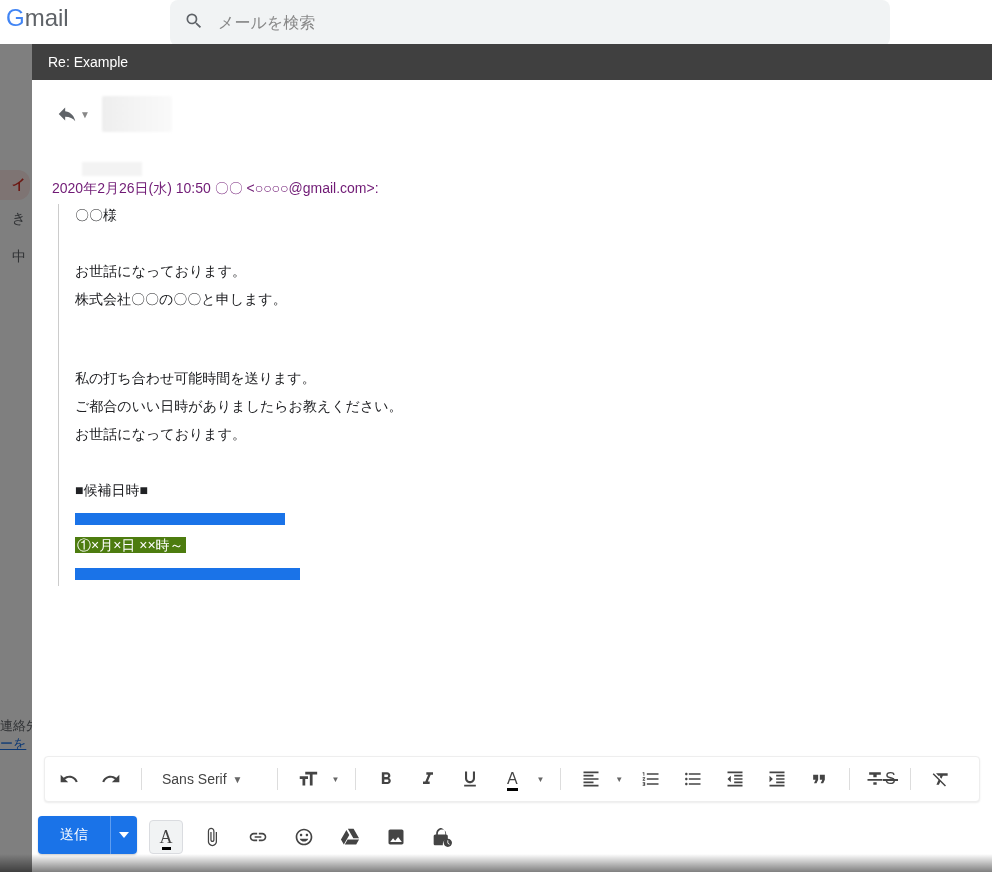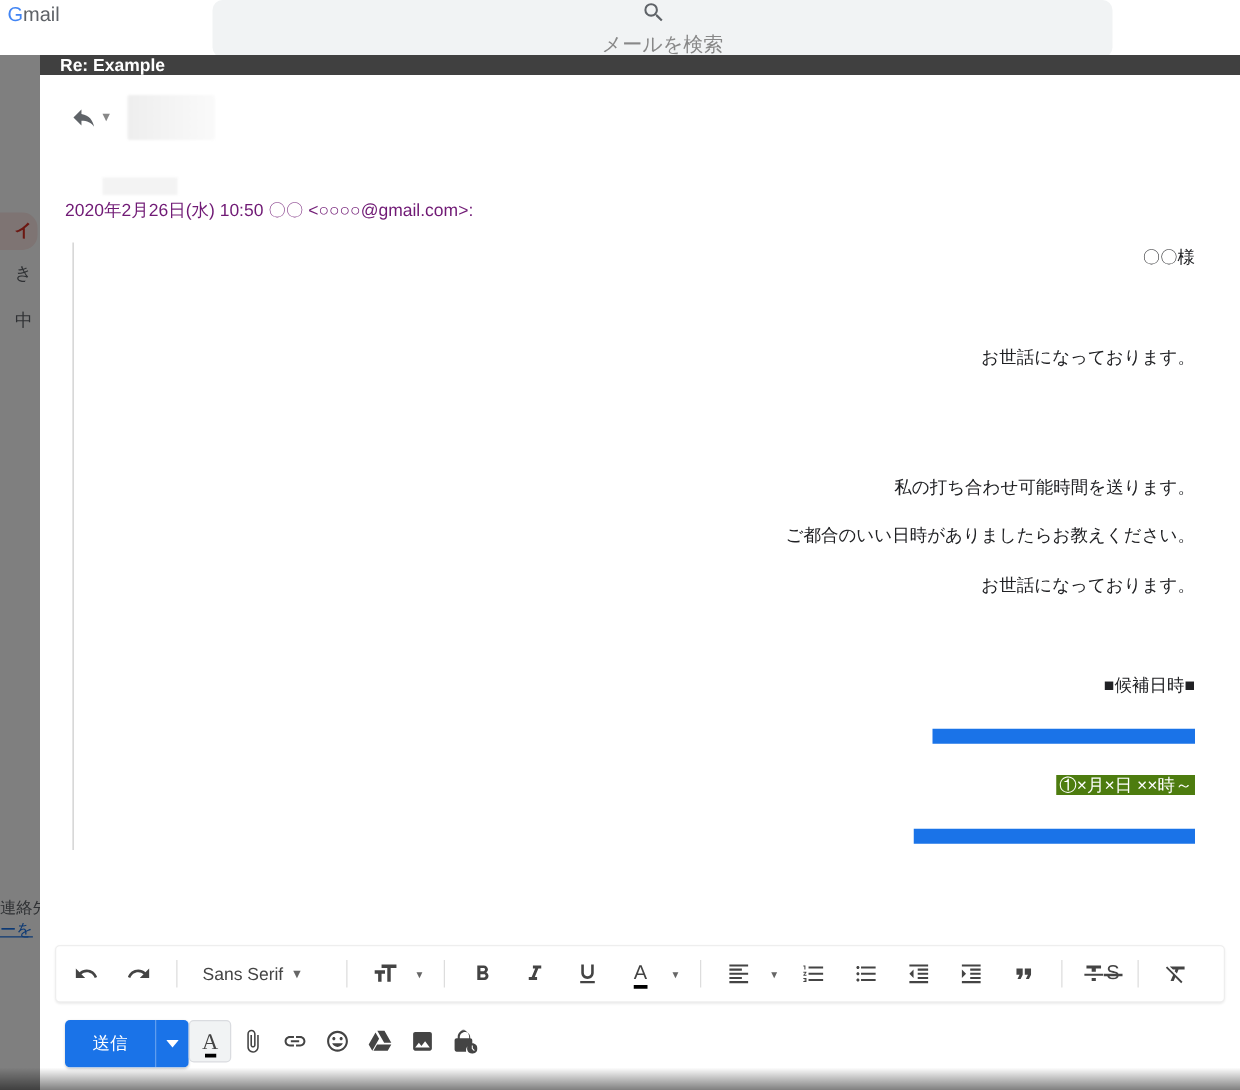--- a/index.html
+++ b/index.html
@@ -14,39 +14,38 @@
     .gmail-bg {
       position: absolute;
       width: 100%;
       height: 100%;
       background: #fff;
     }
     .gmail-logo {
       position: absolute;
       top: 4px;
       left: 0;
-      font-size: 16px;
+      font-size: 24px;
       color: #5f6368;
       font-weight: 400;
       padding-left: 6px;
     }
     .gmail-logo span:first-child { color: #4285f4; }
     .search-bg {
       position: absolute;
       top: 0;
       left: 170px;
       width: 720px;
       height: 46px;
       background: #f1f3f4;
       border-radius: 8px;
       display: flex;
       align-items: center;
       padding: 0 14px;
       color: #5f6368;
-      flex-direction: column;
     }
     .search-bg .sicon { font-size: 20px; margin-right: 14px; color: #5f6368; }
     .search-bg .ph { font-size: 16px; color: #888; }
     .sidebar-hint {
       position: absolute;
       left: 0;
       top: 70px;
       width: 30px;
       color: #5f6368;
       font-size: 14px;
@@ -75,23 +74,23 @@
       top: 44px;
       right: 0;
       bottom: 0;
       background: #fff;
       display: flex;
       flex-direction: column;
     }
     .compose-header {
       background: #404040;
       color: #fff;
-      padding: 0 16px;
+      padding: 10px 16px;
       font-size: 14px;
-      font-weight: bold;
+      font-weight: normal;
     }
     .compose-body {
       flex: 1;
       overflow: auto;
       padding: 16px 20px;
       color: #222;
     }
     .reply-row {
       display: flex;
       align-items: center;
@@ -123,21 +122,21 @@
       margin: 4px 0 6px 0;
     }
     .quoted {
       border-left: 1px solid #ccc;
       padding-left: 12px;
       margin-left: 6px;
       font-size: 14px;
       color: #202124;
       line-height: 1.7;
     }
-    .quoted p { margin: 16px; text-align: right; }
+    .quoted p { margin: 4px; }
     .quoted .blank { height: 24px; }
     .hl {
       background: #4d7c0f;
       color: #fff;
       padding: 0 2px;
       display: inline;
     }
     .hl-bar {
       background: #1a73e8;
       display: inline-block;
@@ -171,23 +170,23 @@
     .font-sel {
       display: flex; align-items: center; gap: 6px;
       padding: 0 20px 0 6px; font-size: 14px; color: #444;
       cursor: pointer;
     }
     .font-sel .caret { font-size: 10px; color: #666; }
     .dd-caret { font-size: 8px; color: #666; margin-left: -2px; margin-right: 2px; }
     .tT svg { width: 24px; height: 22px; }
     .bottom-bar {
       display: flex;
-      align-items: flex-start;
-      gap: 0;
-      padding: 14px 12px 18px 20px;
+      align-items: flex-end;
+      gap: 12px;
+      padding: 14px 12px 18px 6px;
     }
     .send-group {
       display: inline-flex;
       border-radius: 4px;
       overflow: hidden;
       box-shadow: 0 1px 2px rgba(0,0,0,0.2);
     }
     .send-btn {
       background: #1a73e8;
       color: #fff;
@@ -289,20 +288,21 @@
       <div class="avatar-blur"></div>
     </div>
 
     <div class="spacer-blur"></div>
 
     <div class="quote-line">2020年2月26日(水) 10:50 〇〇 &lt;○○○○@gmail.com&gt;:</div>
     <div class="quoted">
       <p>〇〇様</p>
       <div class="blank"></div>
       <p>お世話になっております。</p>
+      <p>株式会社〇〇の〇〇と申します。</p>
       <div class="blank"></div>
       <div class="blank"></div>
       <p>私の打ち合わせ可能時間を送ります。</p>
       <p>ご都合のいい日時がありましたらお教えください。</p>
       <p>お世話になっております。</p>
       <div class="blank"></div>
       <p>■候補日時■</p>
       <p><span class="hl-bar" style="width:210px"></span></p>
       <p><span class="hl">①×月×日 ××時～</span></p>
       <p><span class="hl-bar" style="width:225px"></span></p>

